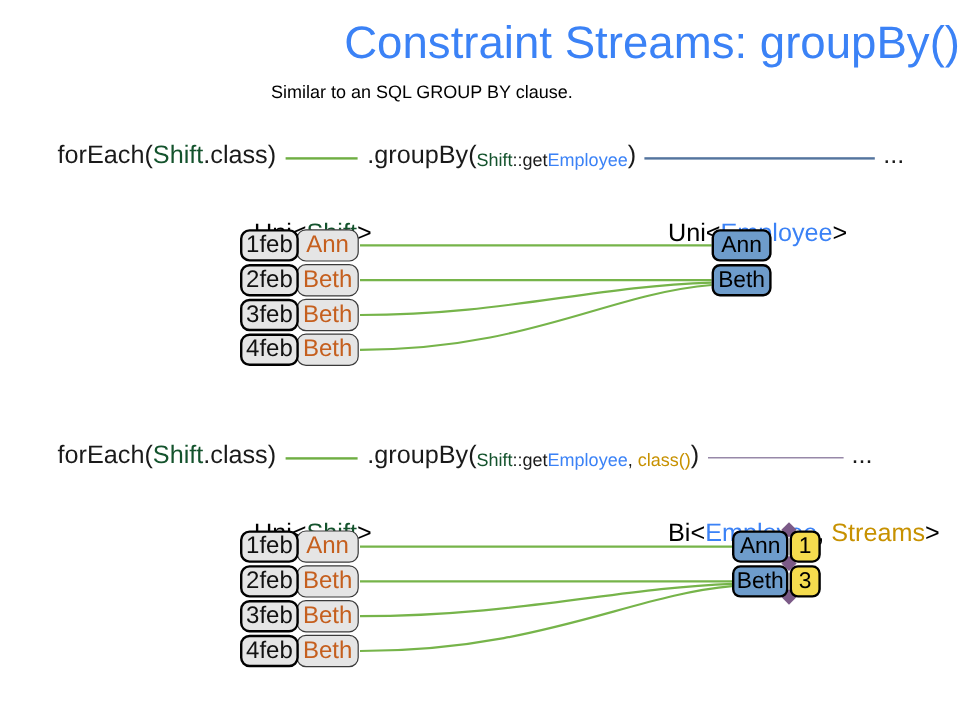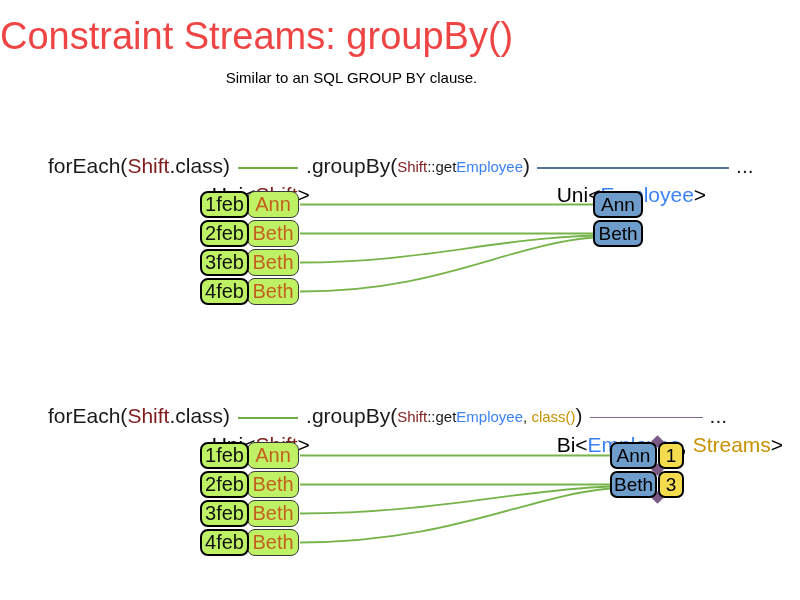--- a/index.html
+++ b/index.html
@@ -2,31 +2,31 @@
 <html><head>
 <meta charset="utf-8">
 <style>
   * { margin:0; padding:0; box-sizing:border-box; }
   html,body { width:800px; height:600px; }
   body {
     position:relative; background:#ffffff; color:#111;
     font-family:"Liberation Sans", sans-serif; overflow:hidden;
   }
 
-  .title { position:absolute; top:15px; left:0; width:800px; text-align:left;
-           font-size:38px; color:#ef4444; }
+  .title { position:absolute; top:15px; left:0; width:800px; text-align:right;
+           font-size:38px; color:#3b82f6; }
   .subtitle { position:absolute; top:69px; left:0; width:703px; text-align:center;
               font-size:15px; color:#000; }
 
-  .codeline { position:absolute; left:48px; display:flex; align-items:center;
-              font-size:21px; white-space:pre; color:#1a1a1a;margin-top:36px; }
+  .codeline { position:absolute; left:48px; display:flex; align-items:flex-end;
+              font-size:21px; white-space:pre; color:#1a1a1a; }
   #code1 { top:118px; }
   #code2 { top:368px; }
   .sm { font-size:15px; }
-  .green-t { color:#7f1d1d; }
+  .green-t { color:#14532d; }
   .blue-t  { color:#3b82f6; }
   .gold-t  { color:#c79100; }
 
   .dash { align-self:center; margin-top:3px; }
   .dash.green  { width:60px;  height:2px;   background:#6fae43; margin-left:8px;  margin-right:8px; }
   .dash.blue   { width:192px; height:2px;   background:#54749e; margin-left:7px;  margin-right:7px; }
   .dash.purple { width:113px; height:1.5px; background:#7e6b93; margin-left:7px;  margin-right:7px; }
 
   .heading { position:absolute; font-size:21px; white-space:pre; color:#000; }
   #uni-shift-1 { left:200px; top:159px; }
@@ -35,21 +35,21 @@
   #bi-head-2   { left:545px; top:409px; }
 
   .connectors { position:absolute; left:0; top:0; z-index:1; pointer-events:none; }
 
   .shift-table { position:absolute; left:200px; display:flex; flex-direction:column;
                  gap:2px; z-index:2; }
   #table1 { top:191px; }
   #table2 { top:442px; }
   .shift-row { display:flex; height:27px; }
   .cell { display:flex; align-items:center; justify-content:center;
-          background:#bef264; height:27px; }
+          background:#e5e5e5; height:27px; }
   .cell.date { width:49px; border:2.5px solid #000; border-radius:8px;
                font-size:20px; color:#111; z-index:2; }
   .cell.name { width:52px; border:1.5px solid #3a3a3a; border-radius:8px;
                font-size:20px; color:#c55f1e; margin-left:-2px; }
 
   .group-col { position:absolute; display:flex; flex-direction:column; gap:2px; z-index:2; }
   #groups1 { left:593px; top:191px; }
   #groups2 { left:610px; top:442px; }
   .emp-box { width:50px; height:27px; background:#6e9ccb; border:2px solid #000;
              border-radius:7px; display:flex; align-items:center; justify-content:center;

